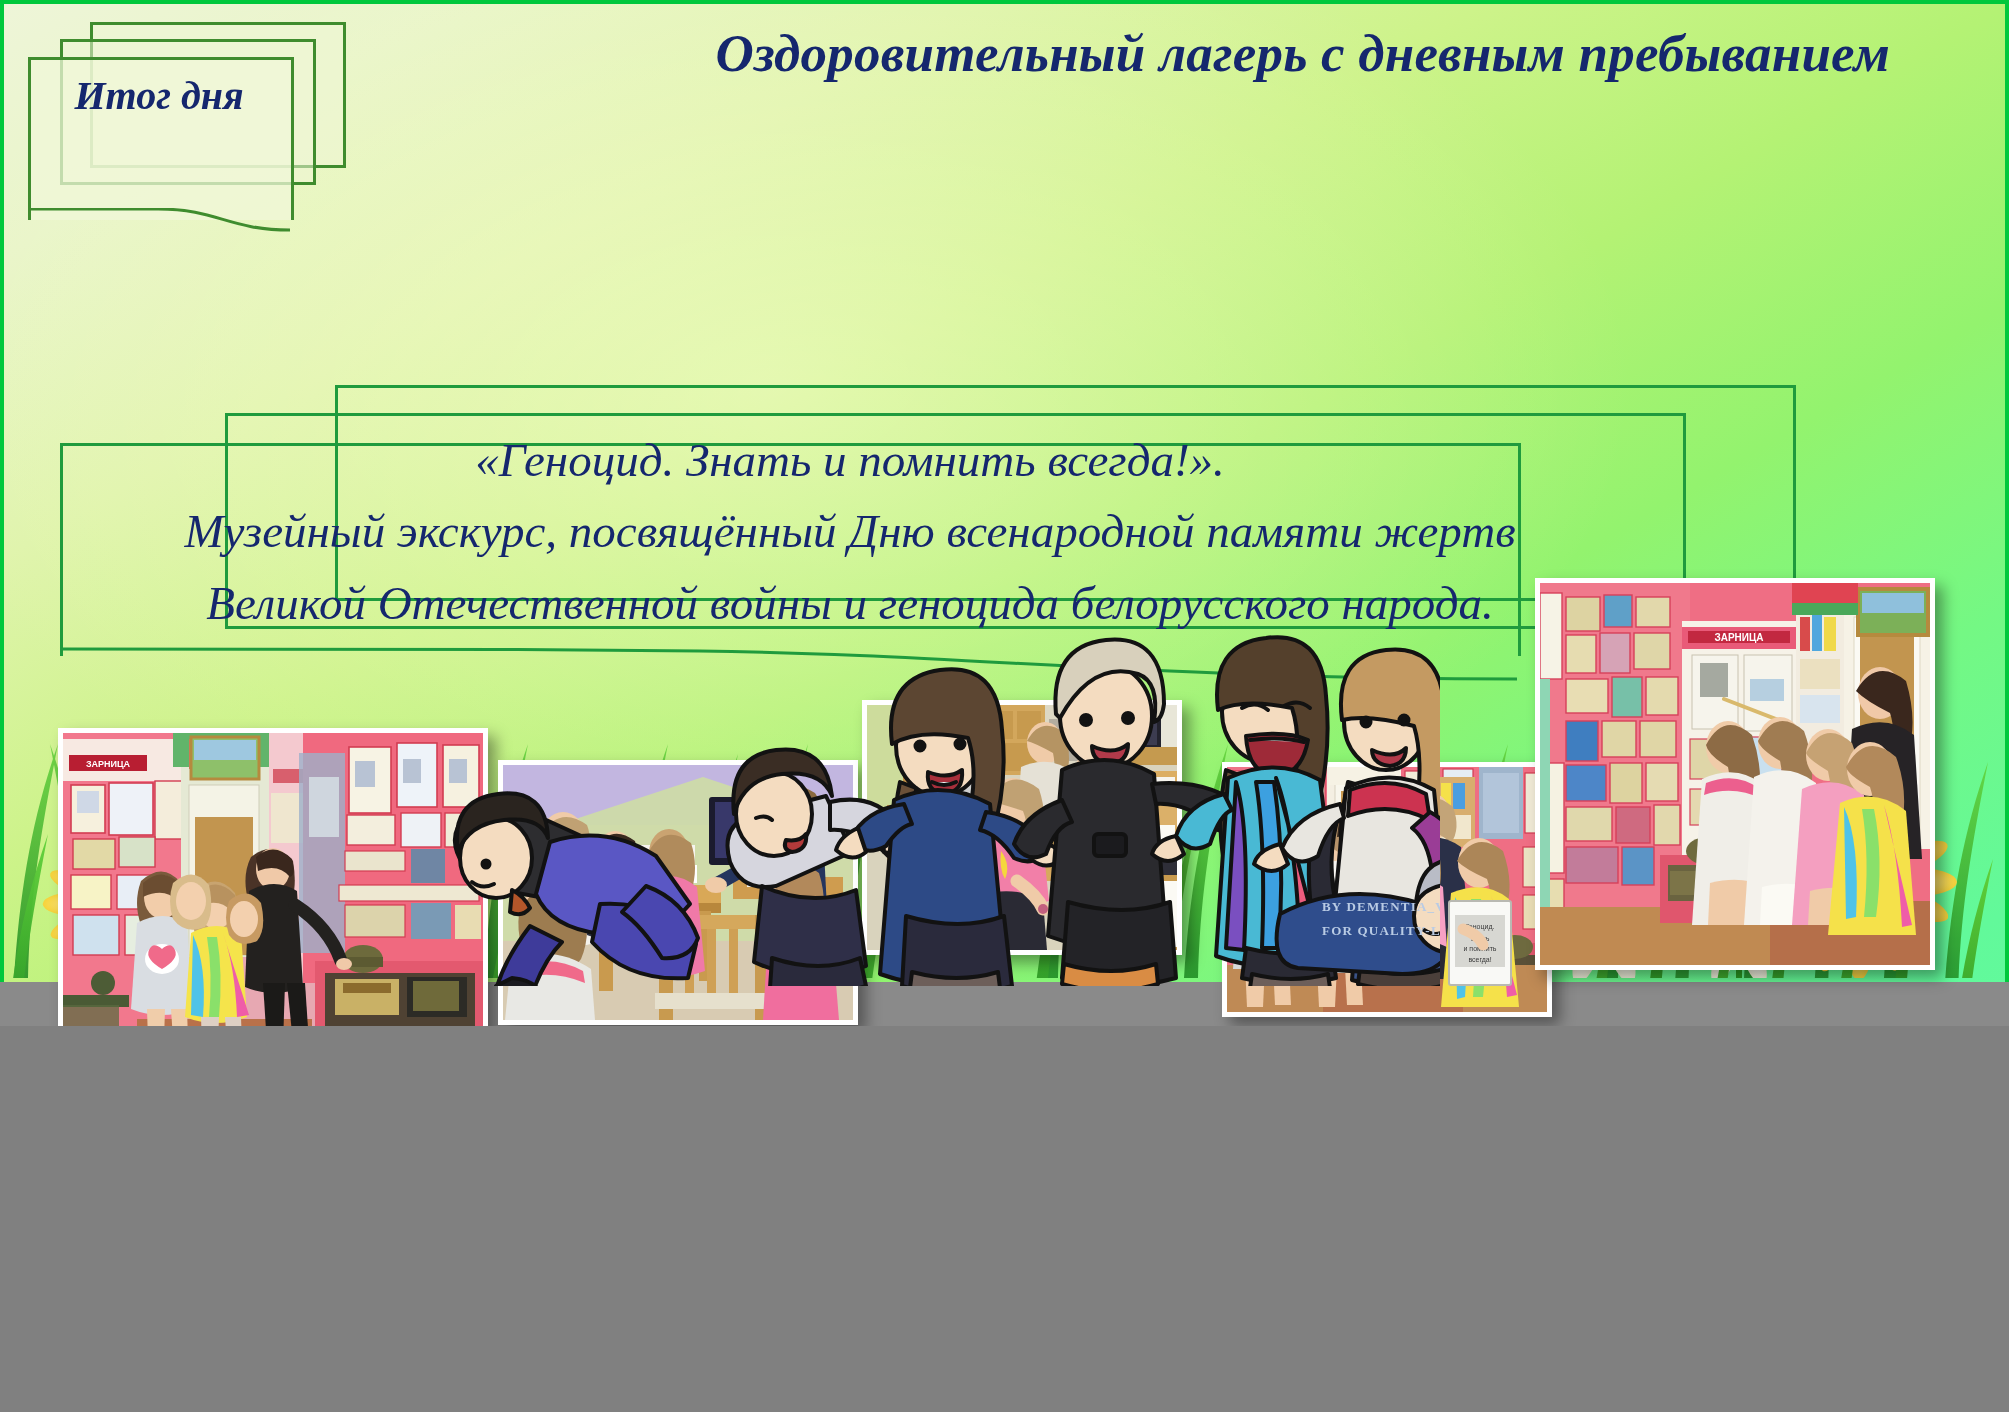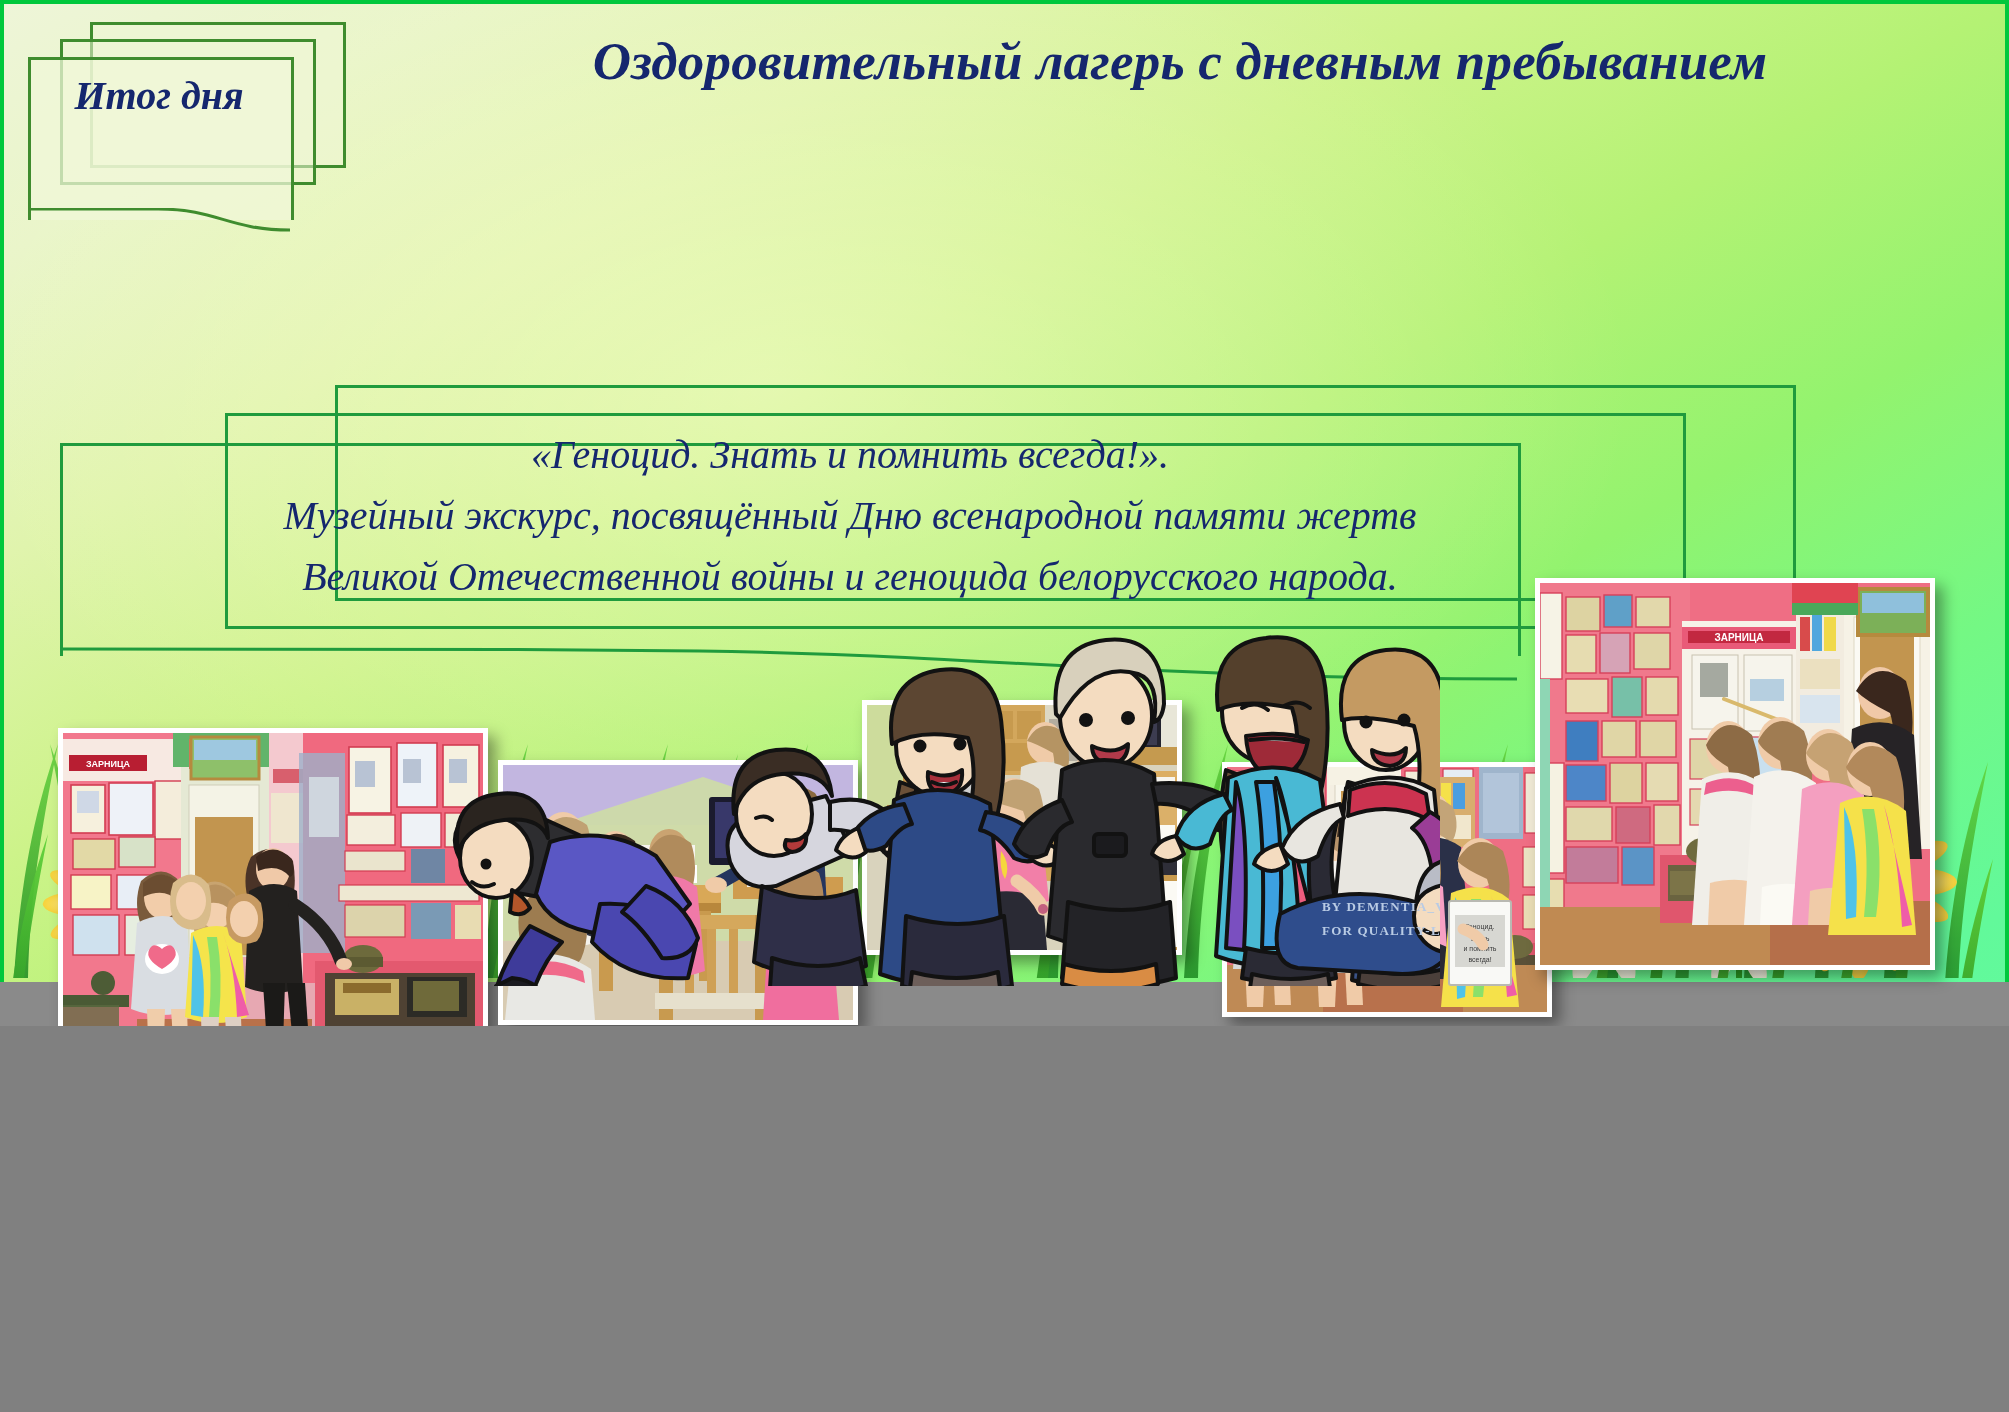--- a/index.html
+++ b/index.html
@@ -48,42 +48,42 @@
   .notecard .label{
     position:absolute;left:0;top:45px;width:262px;text-align:center;
     color:#15276e;font-size:40px;line-height:1.45;font-weight:bold;
     font-style:italic;font-family:"Liberation Serif", serif;
     z-index:3;
   }
   .notecard .label span{display:block;}
 
   
   .title{
-    position:absolute;left:470px;top:28px;width:1420px;
-    text-align:center;color:#15276e;
+    position:absolute;left:470px;top:20px;width:1420px;
+    text-align:right;color:#15276e;
     font-family:"Liberation Serif", serif;
     font-style:italic;font-weight:bold;
     font-size:53px;line-height:1.28;
     z-index:6;letter-spacing:.2px;
   }
   .title .ln{display:block;white-space:nowrap;}
 
   
   .descframe{position:absolute;left:60px;top:385px;width:1730px;height:300px;z-index:5;}
   .descframe .f{position:absolute;border:3px solid #1f9b3d;}
   .descframe .f3{left:275px;top:0px;  width:1455px;height:210px;}
   .descframe .f2{left:165px;top:28px; width:1455px;height:210px;}
   .descframe .f1{left:0px;  top:58px; width:1455px;height:210px;border-bottom:none;}
   .descframe .wave2{position:absolute;left:0px;top:262px;width:1459px;height:38px;}
 
   .desc{
     position:absolute;left:175px;top:425px;width:1350px;
     text-align:center;color:#15276e;
     font-family:"Liberation Serif", serif;
-    font-style:italic;font-size:40px;line-height:1.52;
+    font-style:italic;font-size:47px;line-height:1.52;
     z-index:7;
   }
   .desc .ln{display:block;white-space:nowrap;}
 
   
   .photo{position:absolute;border:5px solid #ffffff;box-shadow:8px 8px 14px rgba(0,0,0,.38);
          overflow:hidden;background:#15803d;}
   .p1{left:58px; top:728px; width:420px;height:360px;z-index:9;}
   .p2{left:498px;top:760px; width:350px;height:255px;z-index:9;}
   .p3{left:862px;top:700px; width:310px;height:245px;z-index:9;}

